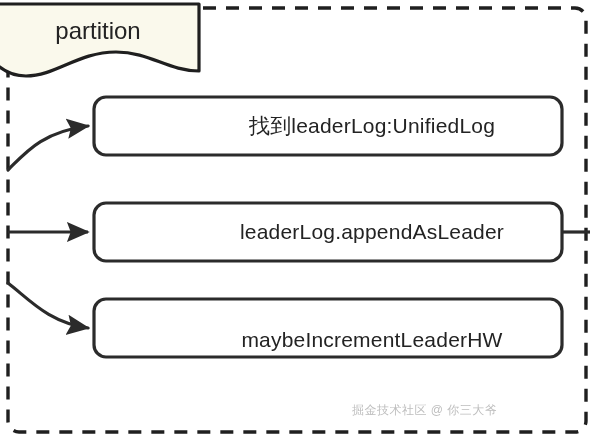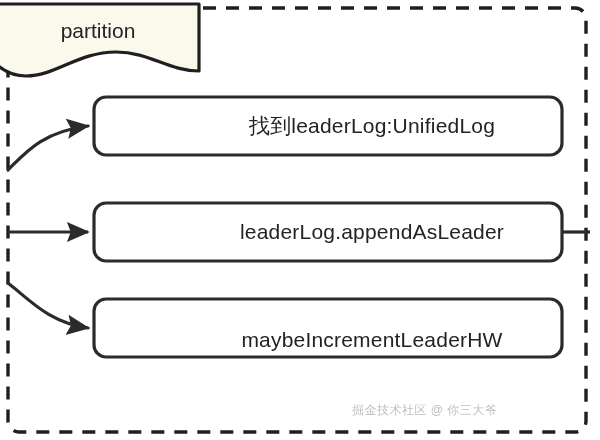--- a/index.html
+++ b/index.html
@@ -37,21 +37,21 @@
     white-space: nowrap;
     pointer-events: none;
     padding-left: 44px;
   }
   .note-label {
     position: absolute;
     display: flex;
     align-items: center;
     justify-content: center;
     color: #232323;
-    font-size: 21px;
+    font-size: 24px;
     font-weight: 400;
     white-space: nowrap;
     pointer-events: none;
   }
   .watermark {
     position: absolute;
     color: #b9b9b9;
     font-size: 12px;
     font-weight: 400;
     letter-spacing: 0.5px;

